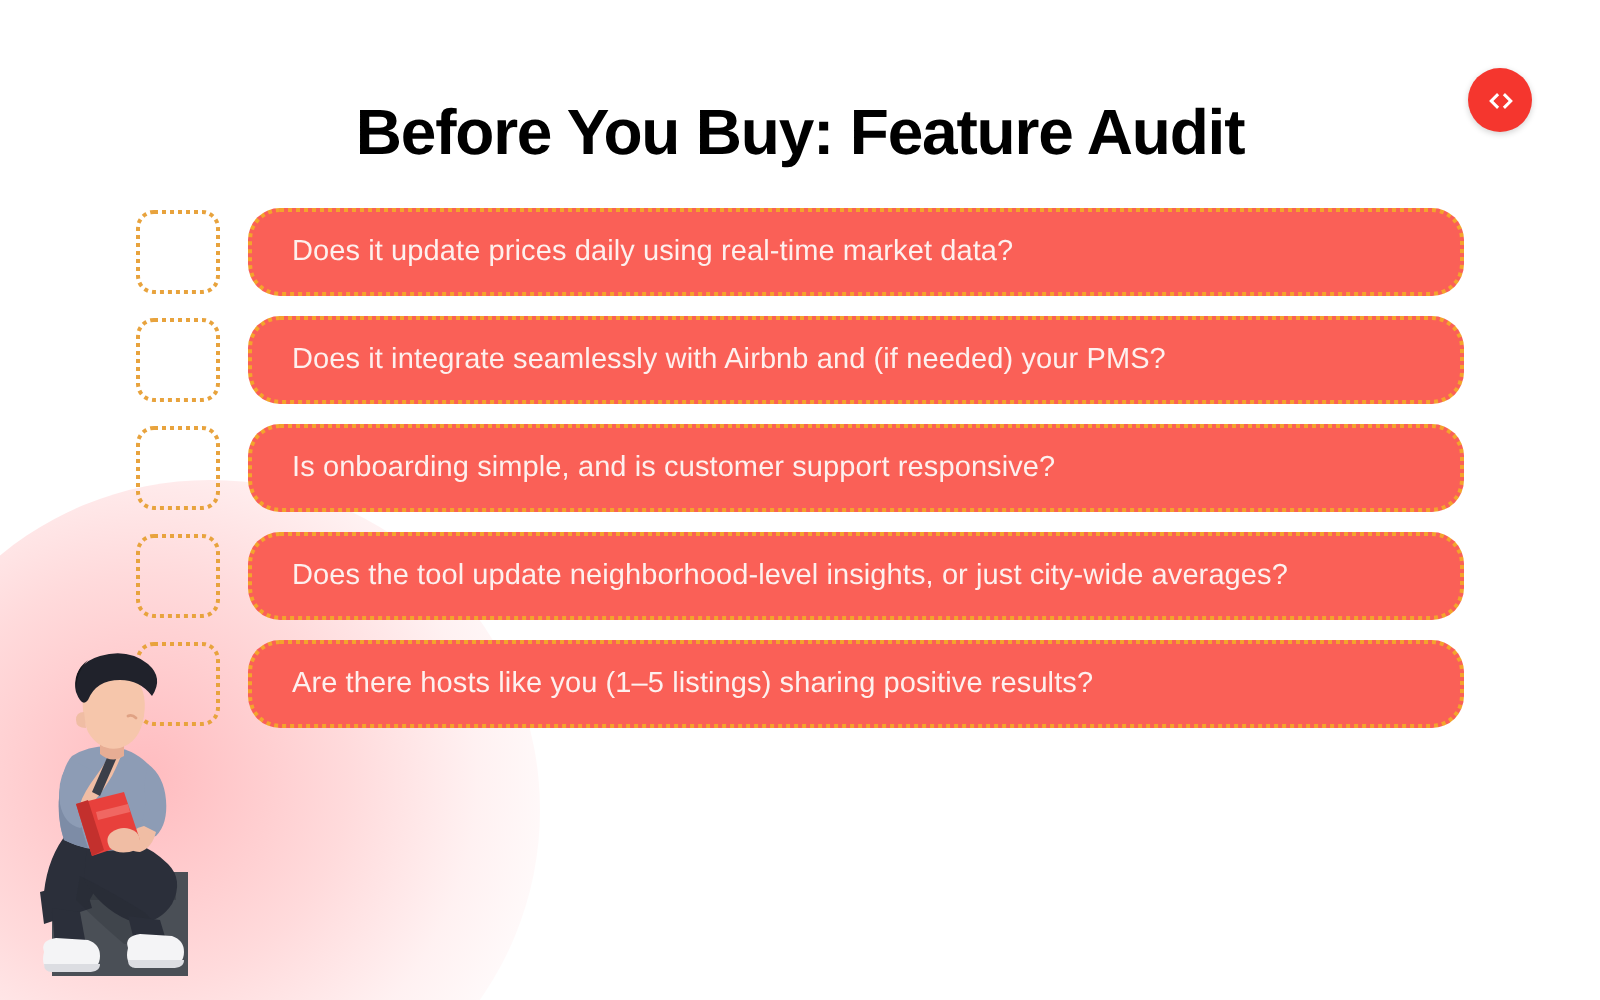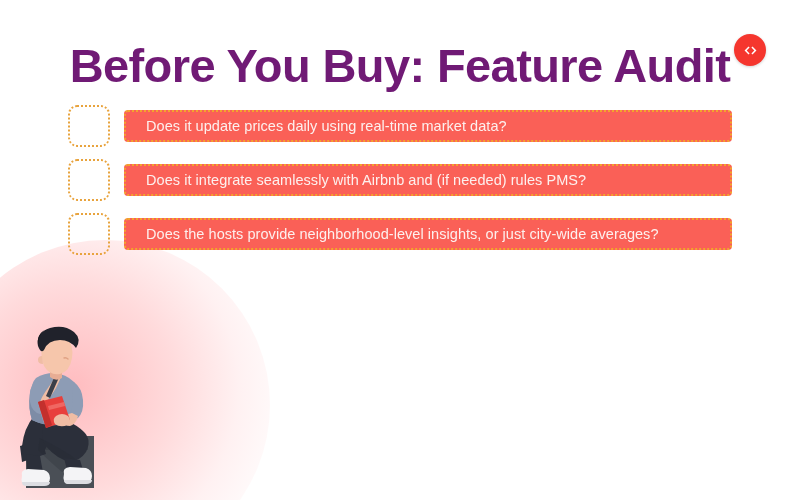--- a/index.html
+++ b/index.html
@@ -56,24 +56,24 @@
   .code-badge svg { display: block; }
 
   
   .page-title {
     position: absolute;
     top: 44px;
     left: 0;
     width: 800px;
     text-align: center;
     font-family: "Liberation Sans", sans-serif;
-    font-size: 47px;
+    font-size: 32px;
     font-weight: bold;
     letter-spacing: -0.6px;
-    color: #701a75;
+    color: #000000;
     line-height: 44px;
     white-space: nowrap;
   }
 
   
   .checklist {
     position: absolute;
     top: 105px;
     left: 68px;
     width: 664px;
@@ -93,24 +93,24 @@
     height: 42px;
     box-sizing: border-box;
     border: 2px dotted #e8a33d;
     border-radius: 9px;
     background: transparent;
   }
 
   .bar {
     flex: 1 1 auto;
     margin-left: 14px;
-    height: 32px;
+    height: 44px;
     box-sizing: border-box;
     border: 2px dotted #f3a42c;
-    border-radius: 4px;
+    border-radius: 16px;
     background: #fa6057;
     display: flex;
     align-items: center;
     padding-left: 20px;
     padding-right: 14px;
     overflow: hidden;
   }
 
   .bar-text {
     font-family: "Liberation Sans", sans-serif;
@@ -157,33 +157,45 @@
       <div class="checkbox"></div>
       <div class="bar">
         <span class="bar-text">Does it update prices daily using real-time market data?</span>
       </div>
     </div>
 
 
     <div class="check-row">
       <div class="checkbox"></div>
       <div class="bar">
-        <span class="bar-text">Does it integrate seamlessly with Airbnb and (if needed) rules PMS?</span>
-      </div>
-    </div>
-
-
-
-    <div class="check-row">
-      <div class="checkbox"></div>
-      <div class="bar">
-        <span class="bar-text">Does the hosts provide neighborhood-level insights, or just city-wide averages?</span>
-      </div>
-    </div>
-
+        <span class="bar-text">Does it integrate seamlessly with Airbnb and (if needed) your PMS?</span>
+      </div>
+    </div>
+
+
+    <div class="check-row">
+      <div class="checkbox"></div>
+      <div class="bar">
+        <span class="bar-text">Is onboarding simple, and is customer support responsive?</span>
+      </div>
+    </div>
+
+    <div class="check-row">
+      <div class="checkbox"></div>
+      <div class="bar">
+        <span class="bar-text">Does the tool update neighborhood-level insights, or just city-wide averages?</span>
+      </div>
+    </div>
+
+    <div class="check-row">
+      <div class="checkbox"></div>
+      <div class="bar">
+        <span class="bar-text">Are there hosts like you (1–5 listings) sharing positive results?</span>
+      </div>
+    </div>
 
   </div>
 
   <div class="illustration">
     <svg width="120" height="180" viewBox="0 0 120 180" aria-hidden="true">
 
       <path d="M26 116 L94 116 L94 168 L26 168 Z" fill="#4a4f56"></path>
       <path d="M26 116 L94 116 L88 126 L32 126 Z" fill="#5b6views" opacity="0"></path>
       <path d="M32 124 L88 124 L88 130 L32 130 Z" fill="#3e434a"></path>
 

